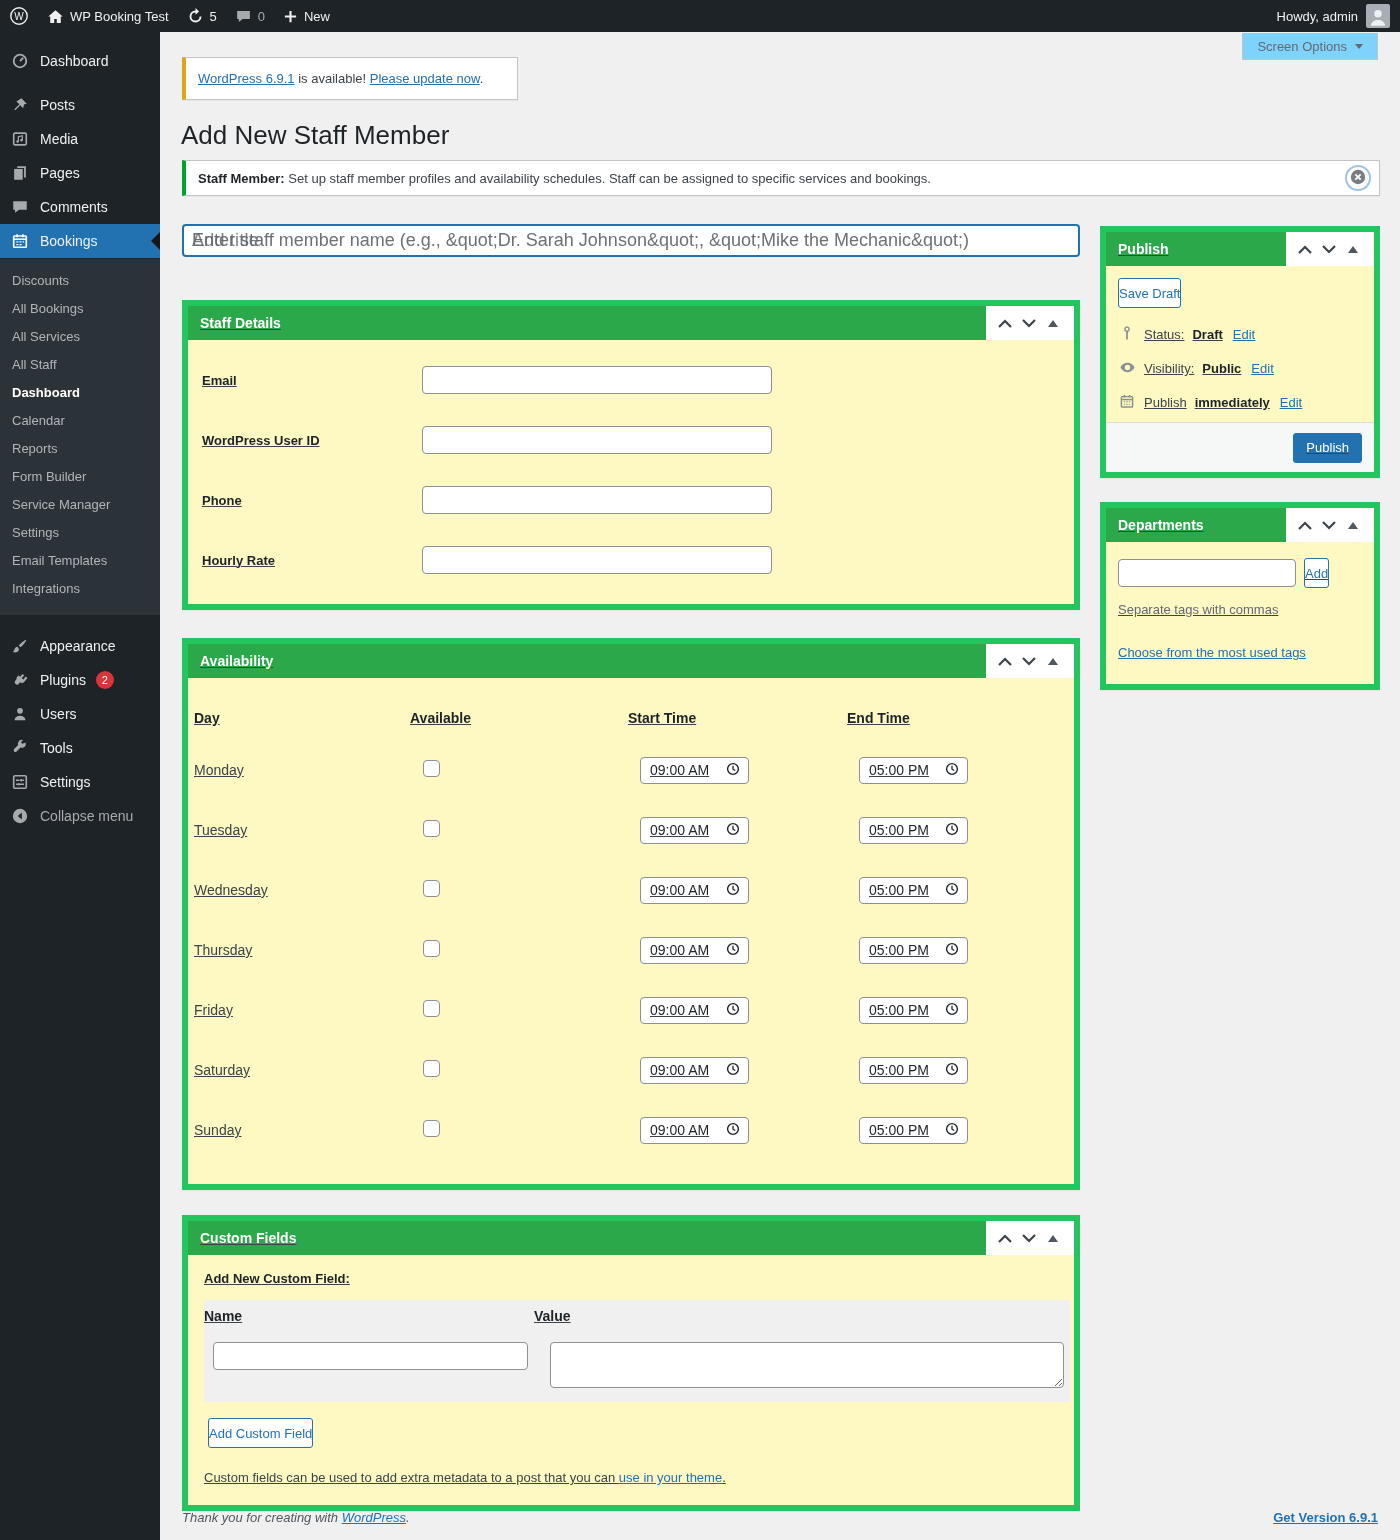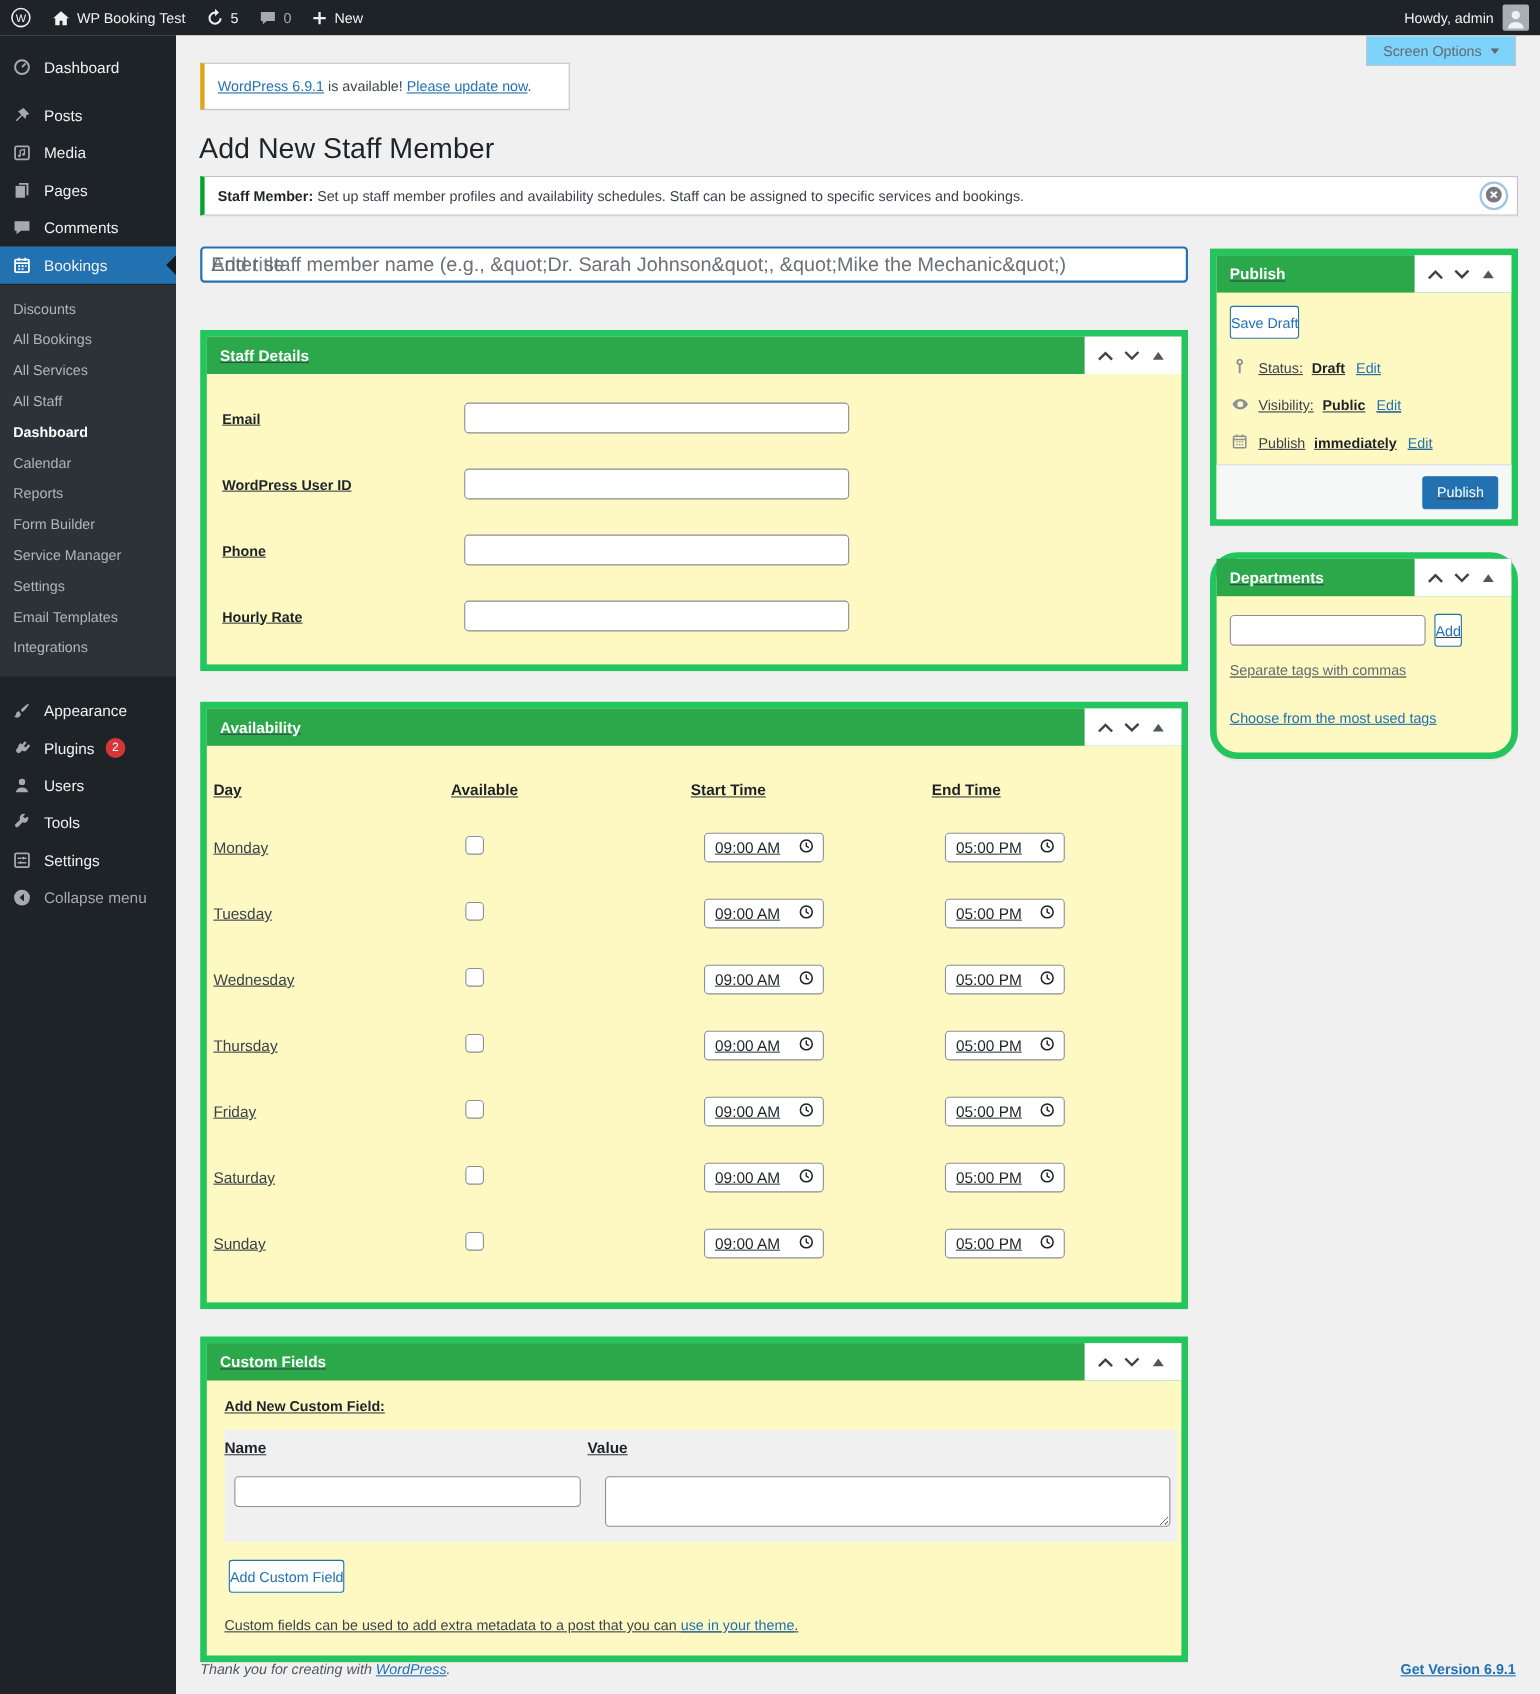--- a/index.html
+++ b/index.html
@@ -157,21 +157,21 @@
   #publish-footer {
     background:#f6f7f7; border-top:1px solid #dcdcde; height:50px;
     display:flex; align-items:center; justify-content:flex-end; padding:0 12px;
   }
   .btn-primary {
     background:#2271b1; border:1px solid #2271b1; color:#fff; border-radius:3px;
     height:30px; padding:0 12px; font-size:13px; cursor:pointer; font-family:"Liberation Sans", sans-serif;
   }
 
   
-  #departments-box { margin-top:24px;border-radius:25px; }
+  #departments-box { margin-top:24px; }
   #departments-box .inside { padding:16px 12px 24px 12px; }
   .dept-row { display:flex; gap:8px; align-items:center; }
   .dept-input { width:178px; height:28px; border:1px solid #8c8f94; border-radius:4px; font-size:14px; padding:0 8px; font-family:"Liberation Sans", sans-serif; }
   .dept-hint { margin-top:14px; color:#646970; }
   .dept-link { display:inline-block; margin-top:28px; }
 
   
   #footer {
     position:absolute; left:22px; right:22px; top:1478px;
     display:flex; justify-content:space-between; color:#50575e;

